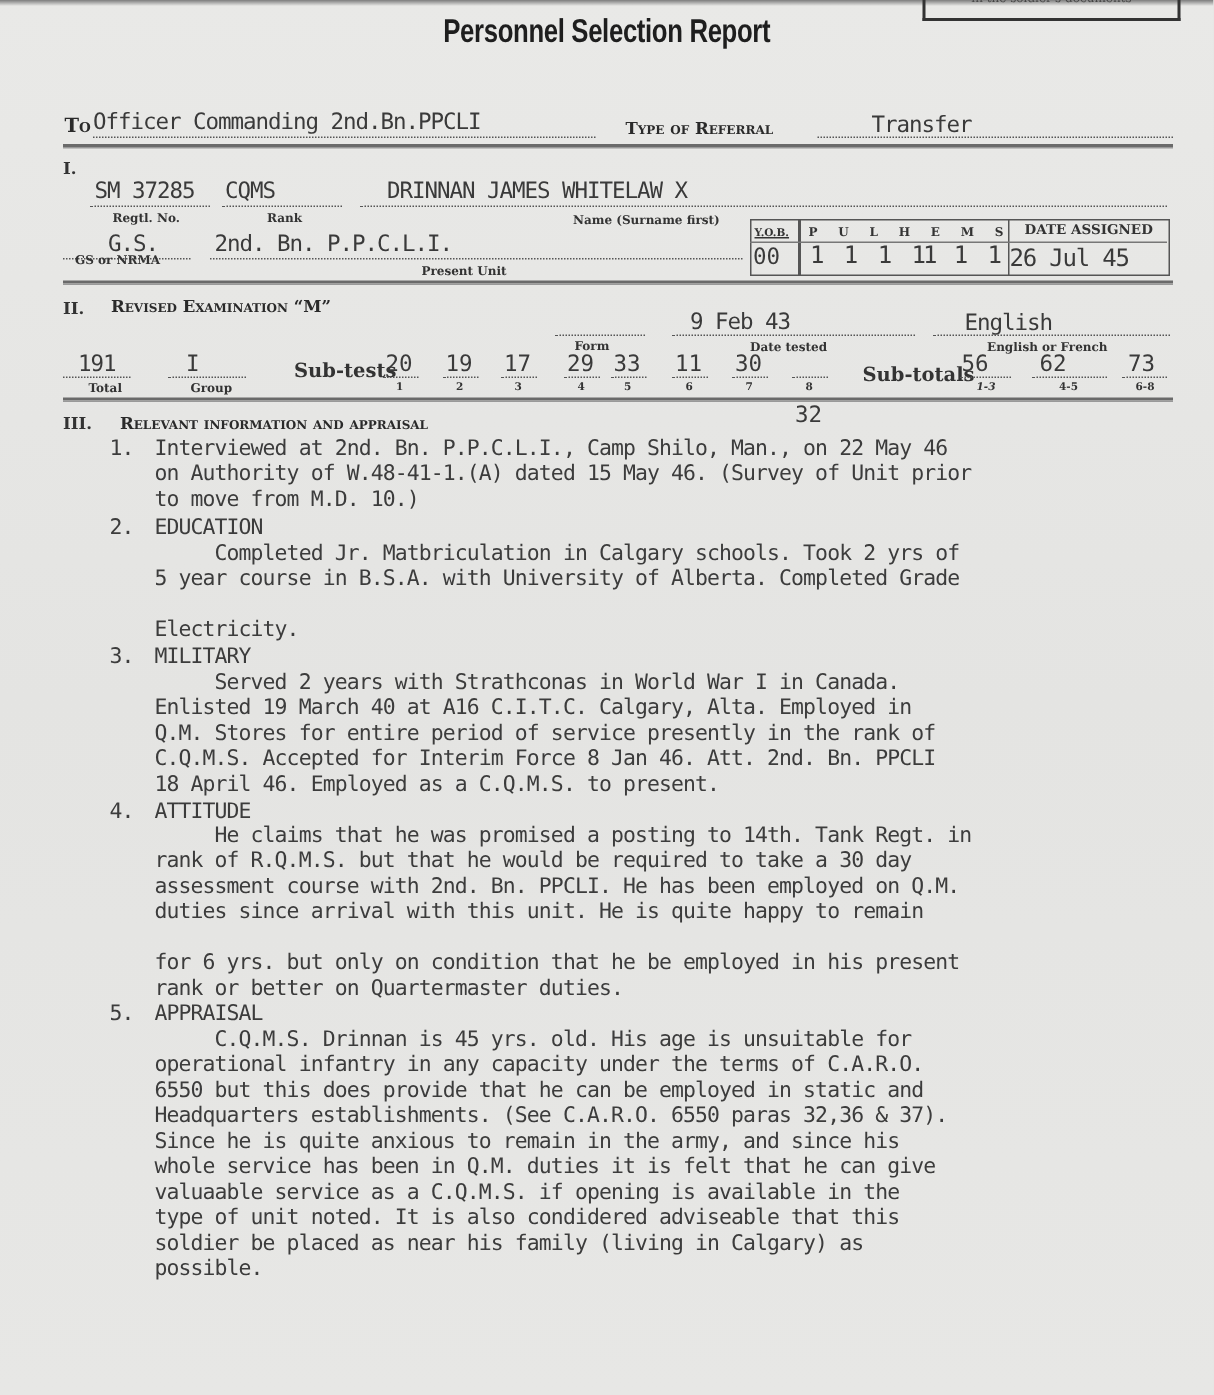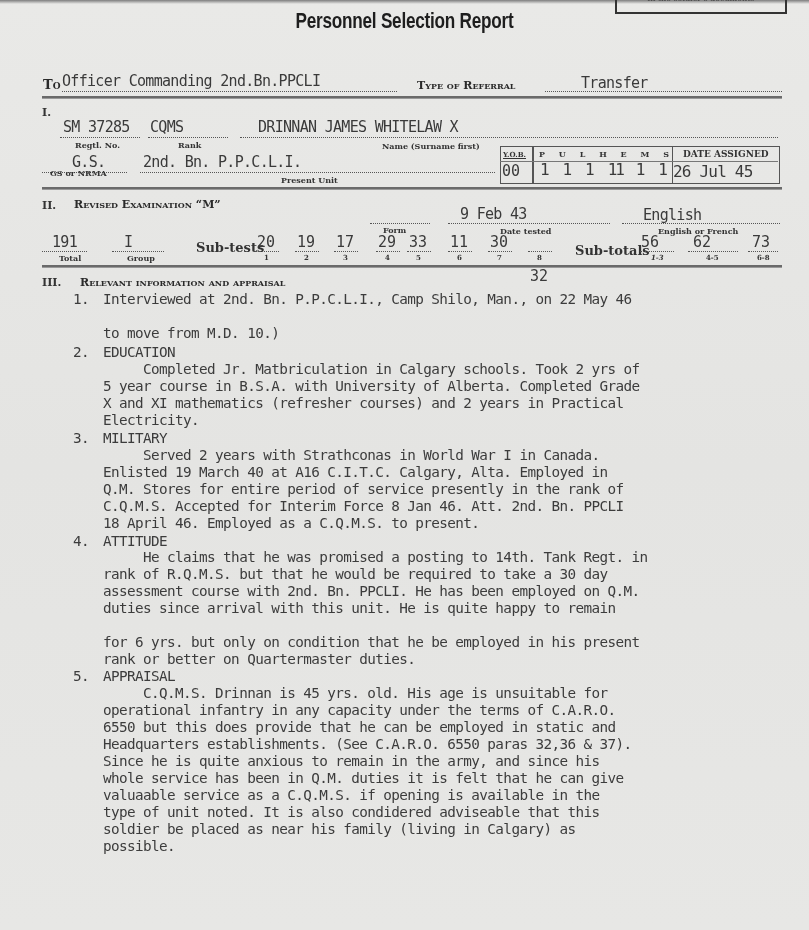--- a/index.html
+++ b/index.html
@@ -167,27 +167,27 @@
       <div class="dots" style="left:0; top:18px; width:30px;"></div>
       <span class="lbl" style="left:9px; top:20px; font-size:7px;">6-8</span>
     </div>
   <div class="rule" style="left:42px; top:265px; width:740px;"></div>
 
   <span class="lbl" style="left:42px; top:276px; font-size:11px;">III.</span>
   <span class="sc" style="left:80px; top:276px; font-size:11px;">Relevant information and appraisal</span>
 
   <span class="body-text" style="left:73px; top:291px;">1.</span>
   <span class="body-text" style="left:103px; top:291px;">Interviewed at 2nd. Bn. P.P.C.L.I., Camp Shilo, Man., on 22 May 46</span>
+  <span class="body-text" style="left:103px; top:308px;">on Authority of W.48-41-1.(A) dated 15 May 46. (Survey of Unit prior</span>
   <span class="body-text" style="left:103px; top:325px;">to move from M.D. 10.)</span>
 
   <span class="body-text" style="left:73px; top:344px;">2.</span>
   <span class="body-text ul" style="left:103px; top:344px;">EDUCATION</span>
   <span class="body-text" style="left:103px; top:361px;">     Completed Jr. Matbriculation in Calgary schools. Took 2 yrs of</span>
   <span class="body-text" style="left:103px; top:378px;">5 year course in B.S.A. with University of Alberta. Completed Grade</span>
-  <span class="body-text" style="left:103px; top:395px;">X and XI mathematics (refresher courses) and 2 years in Practical</span>
   <span class="body-text" style="left:103px; top:412px;">Electricity.</span>
 
   <span class="body-text" style="left:73px; top:430px;">3.</span>
   <span class="body-text ul" style="left:103px; top:430px;">MILITARY</span>
   <span class="body-text" style="left:103px; top:447px;">     Served 2 years with Strathconas in World War I in Canada.</span>
   <span class="body-text" style="left:103px; top:464px;">Enlisted 19 March 40 at A16 C.I.T.C. Calgary, Alta. Employed in</span>
   <span class="body-text" style="left:103px; top:481px;">Q.M. Stores for entire period of service presently in the rank of</span>
   <span class="body-text" style="left:103px; top:498px;">C.Q.M.S. Accepted for Interim Force 8 Jan 46. Att. 2nd. Bn. PPCLI</span>
   <span class="body-text" style="left:103px; top:515px;">18 April 46. Employed as a C.Q.M.S. to present.</span>
 

